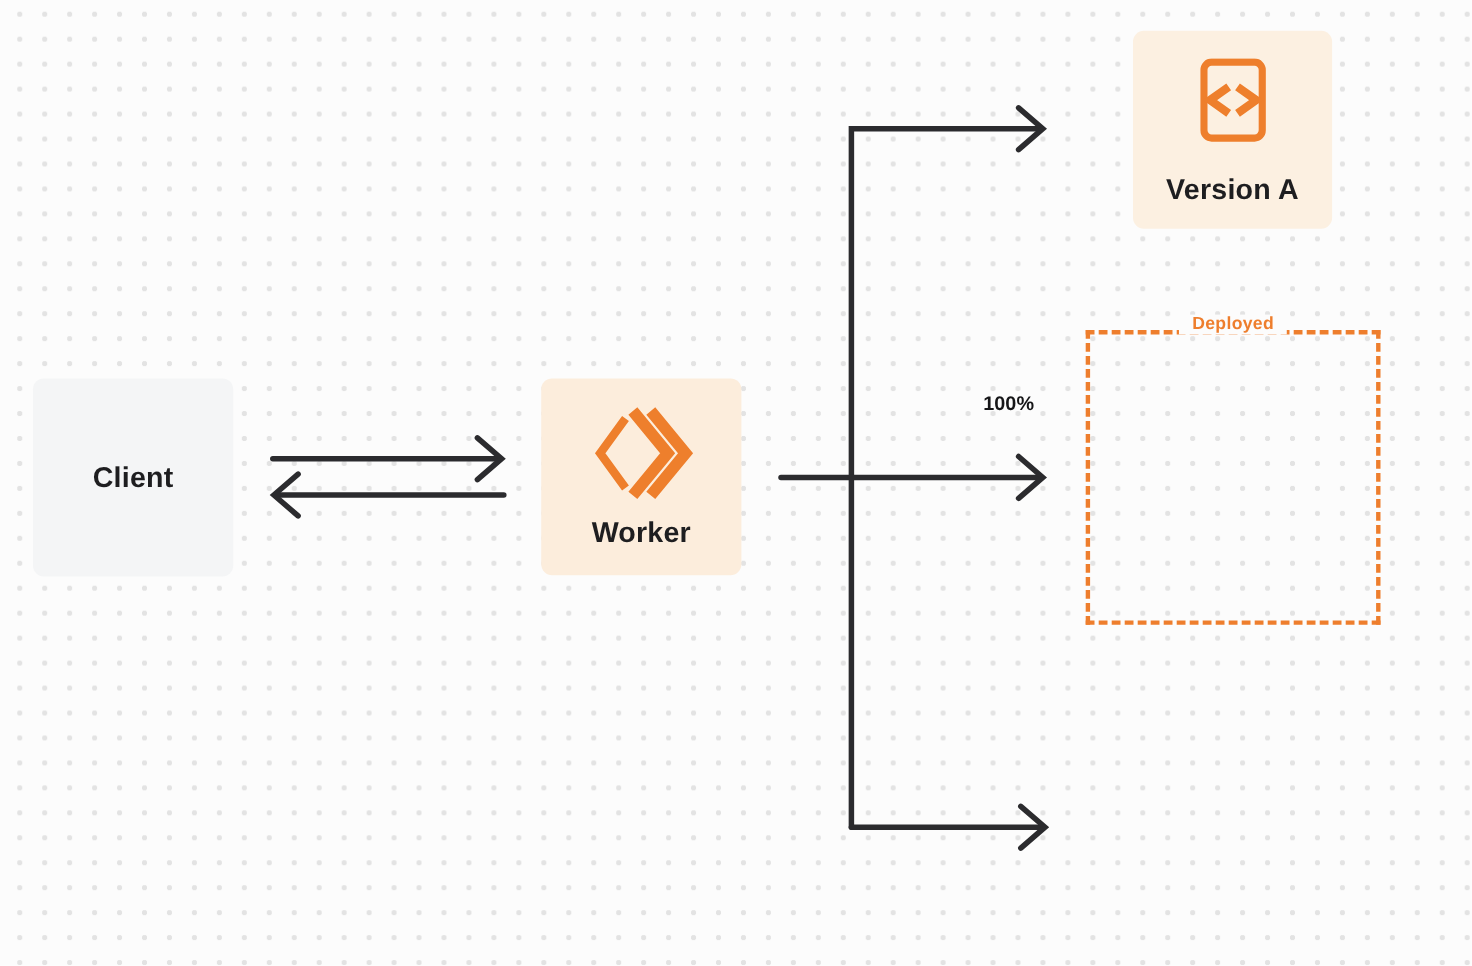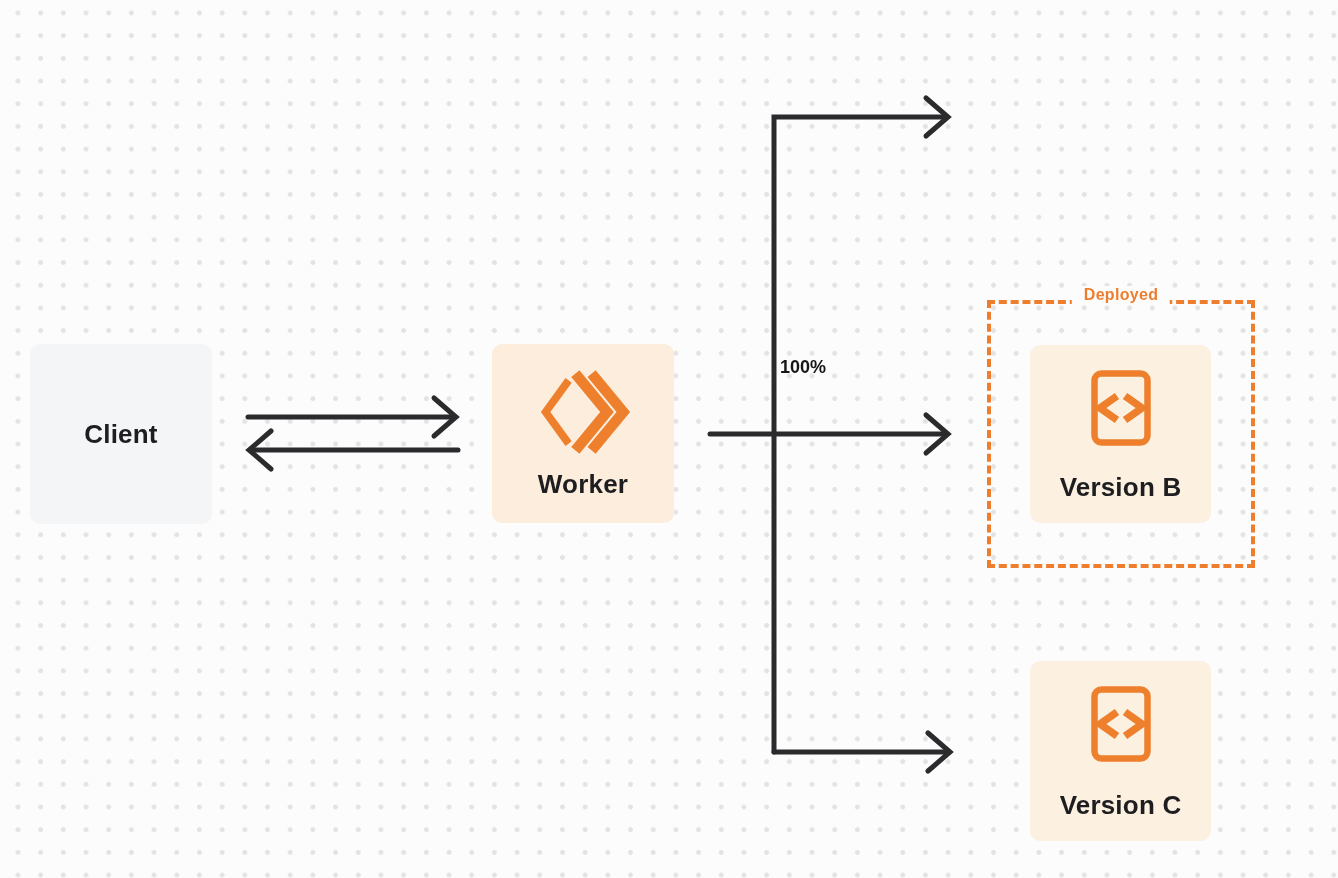--- a/index.html
+++ b/index.html
@@ -45,21 +45,21 @@
     position:absolute;left:987px;top:300px;width:268px;height:268px;
     border:4px dashed #ee7e2d;box-sizing:border-box;
   }
   .deployed-label{
     position:absolute;top:-18px;left:50%;transform:translateX(-50%);
     background:#fcfcfc;padding:0 12px;white-space:nowrap;
     color:#ee7e2d;font-weight:700;font-size:16px;letter-spacing:0.3px;
   }
   .traffic-label{
     position:absolute;left:780px;top:352px;width:160px;
-    text-align:left;color:#161618;font-weight:700;font-size:18px;
+    text-align:right;color:#161618;font-weight:700;font-size:18px;
     line-height:31px;
   }
   .traffic-line2{letter-spacing:0.6px;}
 </style>
 </head>
 <body>
 
 <div class="canvas">
 
   <svg class="connectors" viewBox="0 0 1338 878" xmlns="http://www.w3.org/2000/svg">
@@ -95,39 +95,29 @@
         <polyline points="64,8 97,48 64,88" stroke-width="11" stroke-linejoin="miter"></polyline>
       </svg>
     </span>
     <div class="node-label">Worker</div>
   </div>
 
   <div class="traffic-label">
     <div class="traffic-line1">100%</div>
   </div>
 
-
-  <div class="deployed-group">
-    <span class="deployed-label">Deployed</span>
-    <div class="node version-node version-b-node">
-      <span class="icon-wrap">
-        <svg width="60" height="76" viewBox="0 0 60 76" xmlns="http://www.w3.org/2000/svg" fill="none" stroke="#ee7f2c">
-          <rect x="3.5" y="3.5" width="53" height="69" rx="7" stroke-width="6.5"></rect>
-          <polyline points="26,26 9,38 26,50" stroke-width="7.5" stroke-linejoin="miter" stroke-linecap="butt"></polyline>
-          <polyline points="34,26 51,38 34,50" stroke-width="7.5" stroke-linejoin="miter" stroke-linecap="butt"></polyline>
-        </svg>
-      </span>
-      <div class="node-label">Version B</div>
-    </div>
-  </div>
-
-  <div class="node version-node version-c-node">
+  <div class="node version-node version-a-node">
     <span class="icon-wrap">
       <svg width="60" height="76" viewBox="0 0 60 76" xmlns="http://www.w3.org/2000/svg" fill="none" stroke="#ee7f2c">
         <rect x="3.5" y="3.5" width="53" height="69" rx="7" stroke-width="6.5"></rect>
         <polyline points="26,26 9,38 26,50" stroke-width="7.5" stroke-linejoin="miter" stroke-linecap="butt"></polyline>
         <polyline points="34,26 51,38 34,50" stroke-width="7.5" stroke-linejoin="miter" stroke-linecap="butt"></polyline>
       </svg>
     </span>
-    <div class="node-label">Version C</div>
+    <div class="node-label">Version A</div>
   </div>
+
+  <div class="deployed-group">
+    <span class="deployed-label">Deployed</span>
+  </div>
+
 
 </div>
 
 </body></html>

